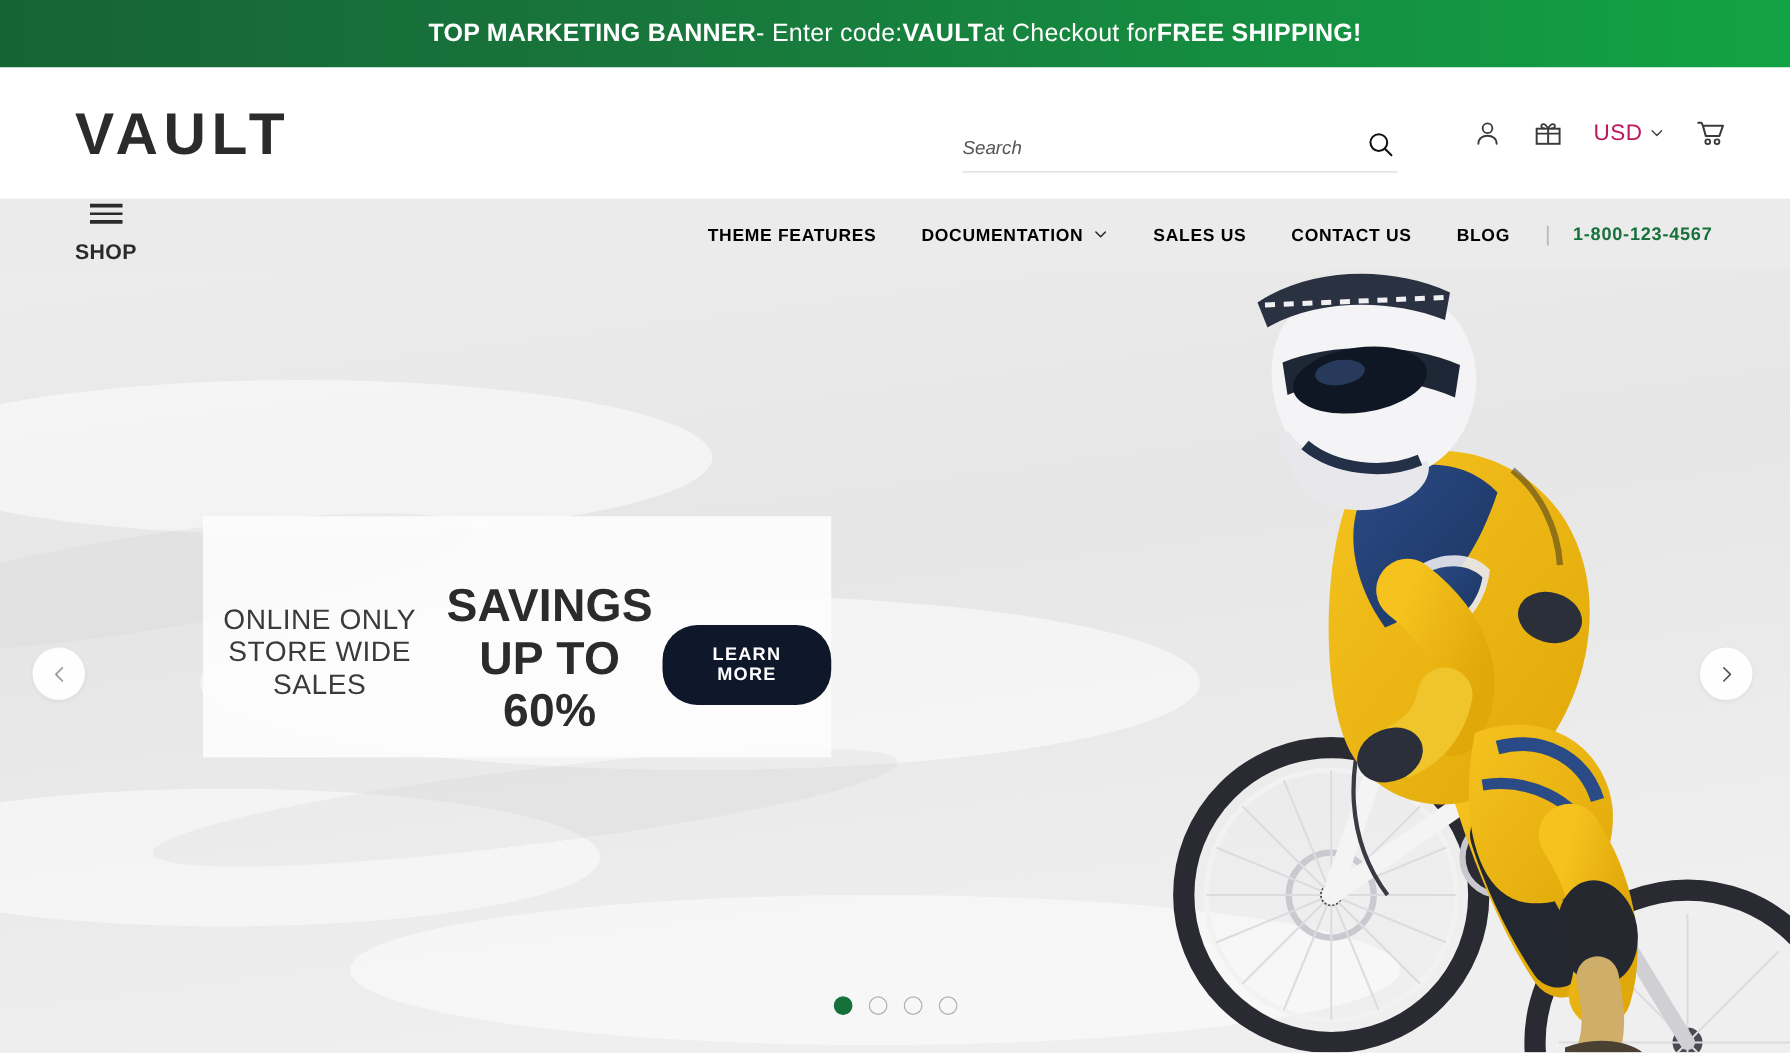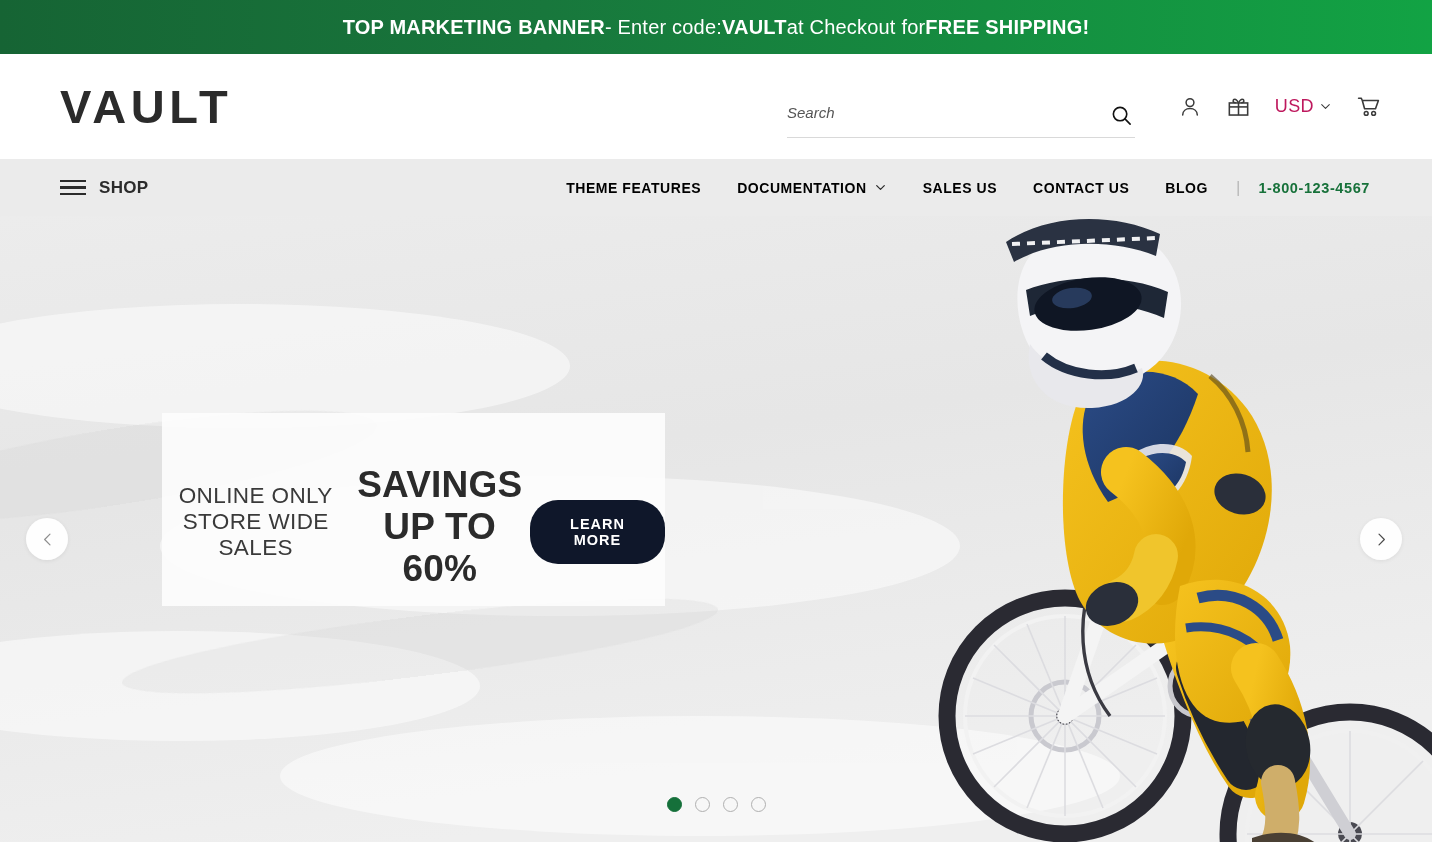--- a/index.html
+++ b/index.html
@@ -26,21 +26,21 @@
     display:flex; align-items:center; position:relative;
   }
   .logo{
     margin-left:60px;
     font-size:47px; font-weight:bold; color:#2b2b2b;
     letter-spacing:4.5px; line-height:1;
   }
   .search-wrap{
     position:absolute; left:770px; top:50px;
     width:348px; border-bottom:1px solid #d9d9d9;
-    display:flex; align-items:flex-start; padding-bottom:10px;margin-left:17px;
+    display:flex; align-items:flex-end; padding-bottom:10px;
   }
   .search-input{
     border:none; outline:none; flex:1;
     font-family:"Liberation Sans", sans-serif;
     font-size:15px; font-style:italic; color:#3a3a3a;
     background:transparent;
   }
   .search-input::placeholder{ color:#555; font-style:italic; opacity:1; }
   .search-btn{ background:none; border:none; cursor:pointer; padding:0 2px; display:flex; }
 
@@ -53,21 +53,21 @@
     display:flex; align-items:center; gap:5px; cursor:pointer;
     font-size:18px; color:#be185d; letter-spacing:.4px;
   }
 
   
   .navbar{
     height:57px; width:100%; background:#ebebeb;
     display:flex; align-items:center; position:relative;
   }
   .shop-toggle{
-    margin-left:60px; display:flex; align-items:center; gap:13px; cursor:pointer;
+    margin-left:60px; display:flex; align-items:center; gap:13px; cursor:pointer;flex-direction:column;
   }
   .burger{ display:flex; flex-direction:column; gap:4px; }
   .burger span{ display:block; width:26px; height:2.6px; background:#2b2b2b; }
   .shop-label{ font-size:17px; font-weight:bold; color:#2b2b2b; letter-spacing:.3px; }
 
   .nav-links{
     position:absolute; right:62px; display:flex; align-items:center; gap:0;
   }
   .nav-link{
     font-size:14px; font-weight:bold; color:#000000;

